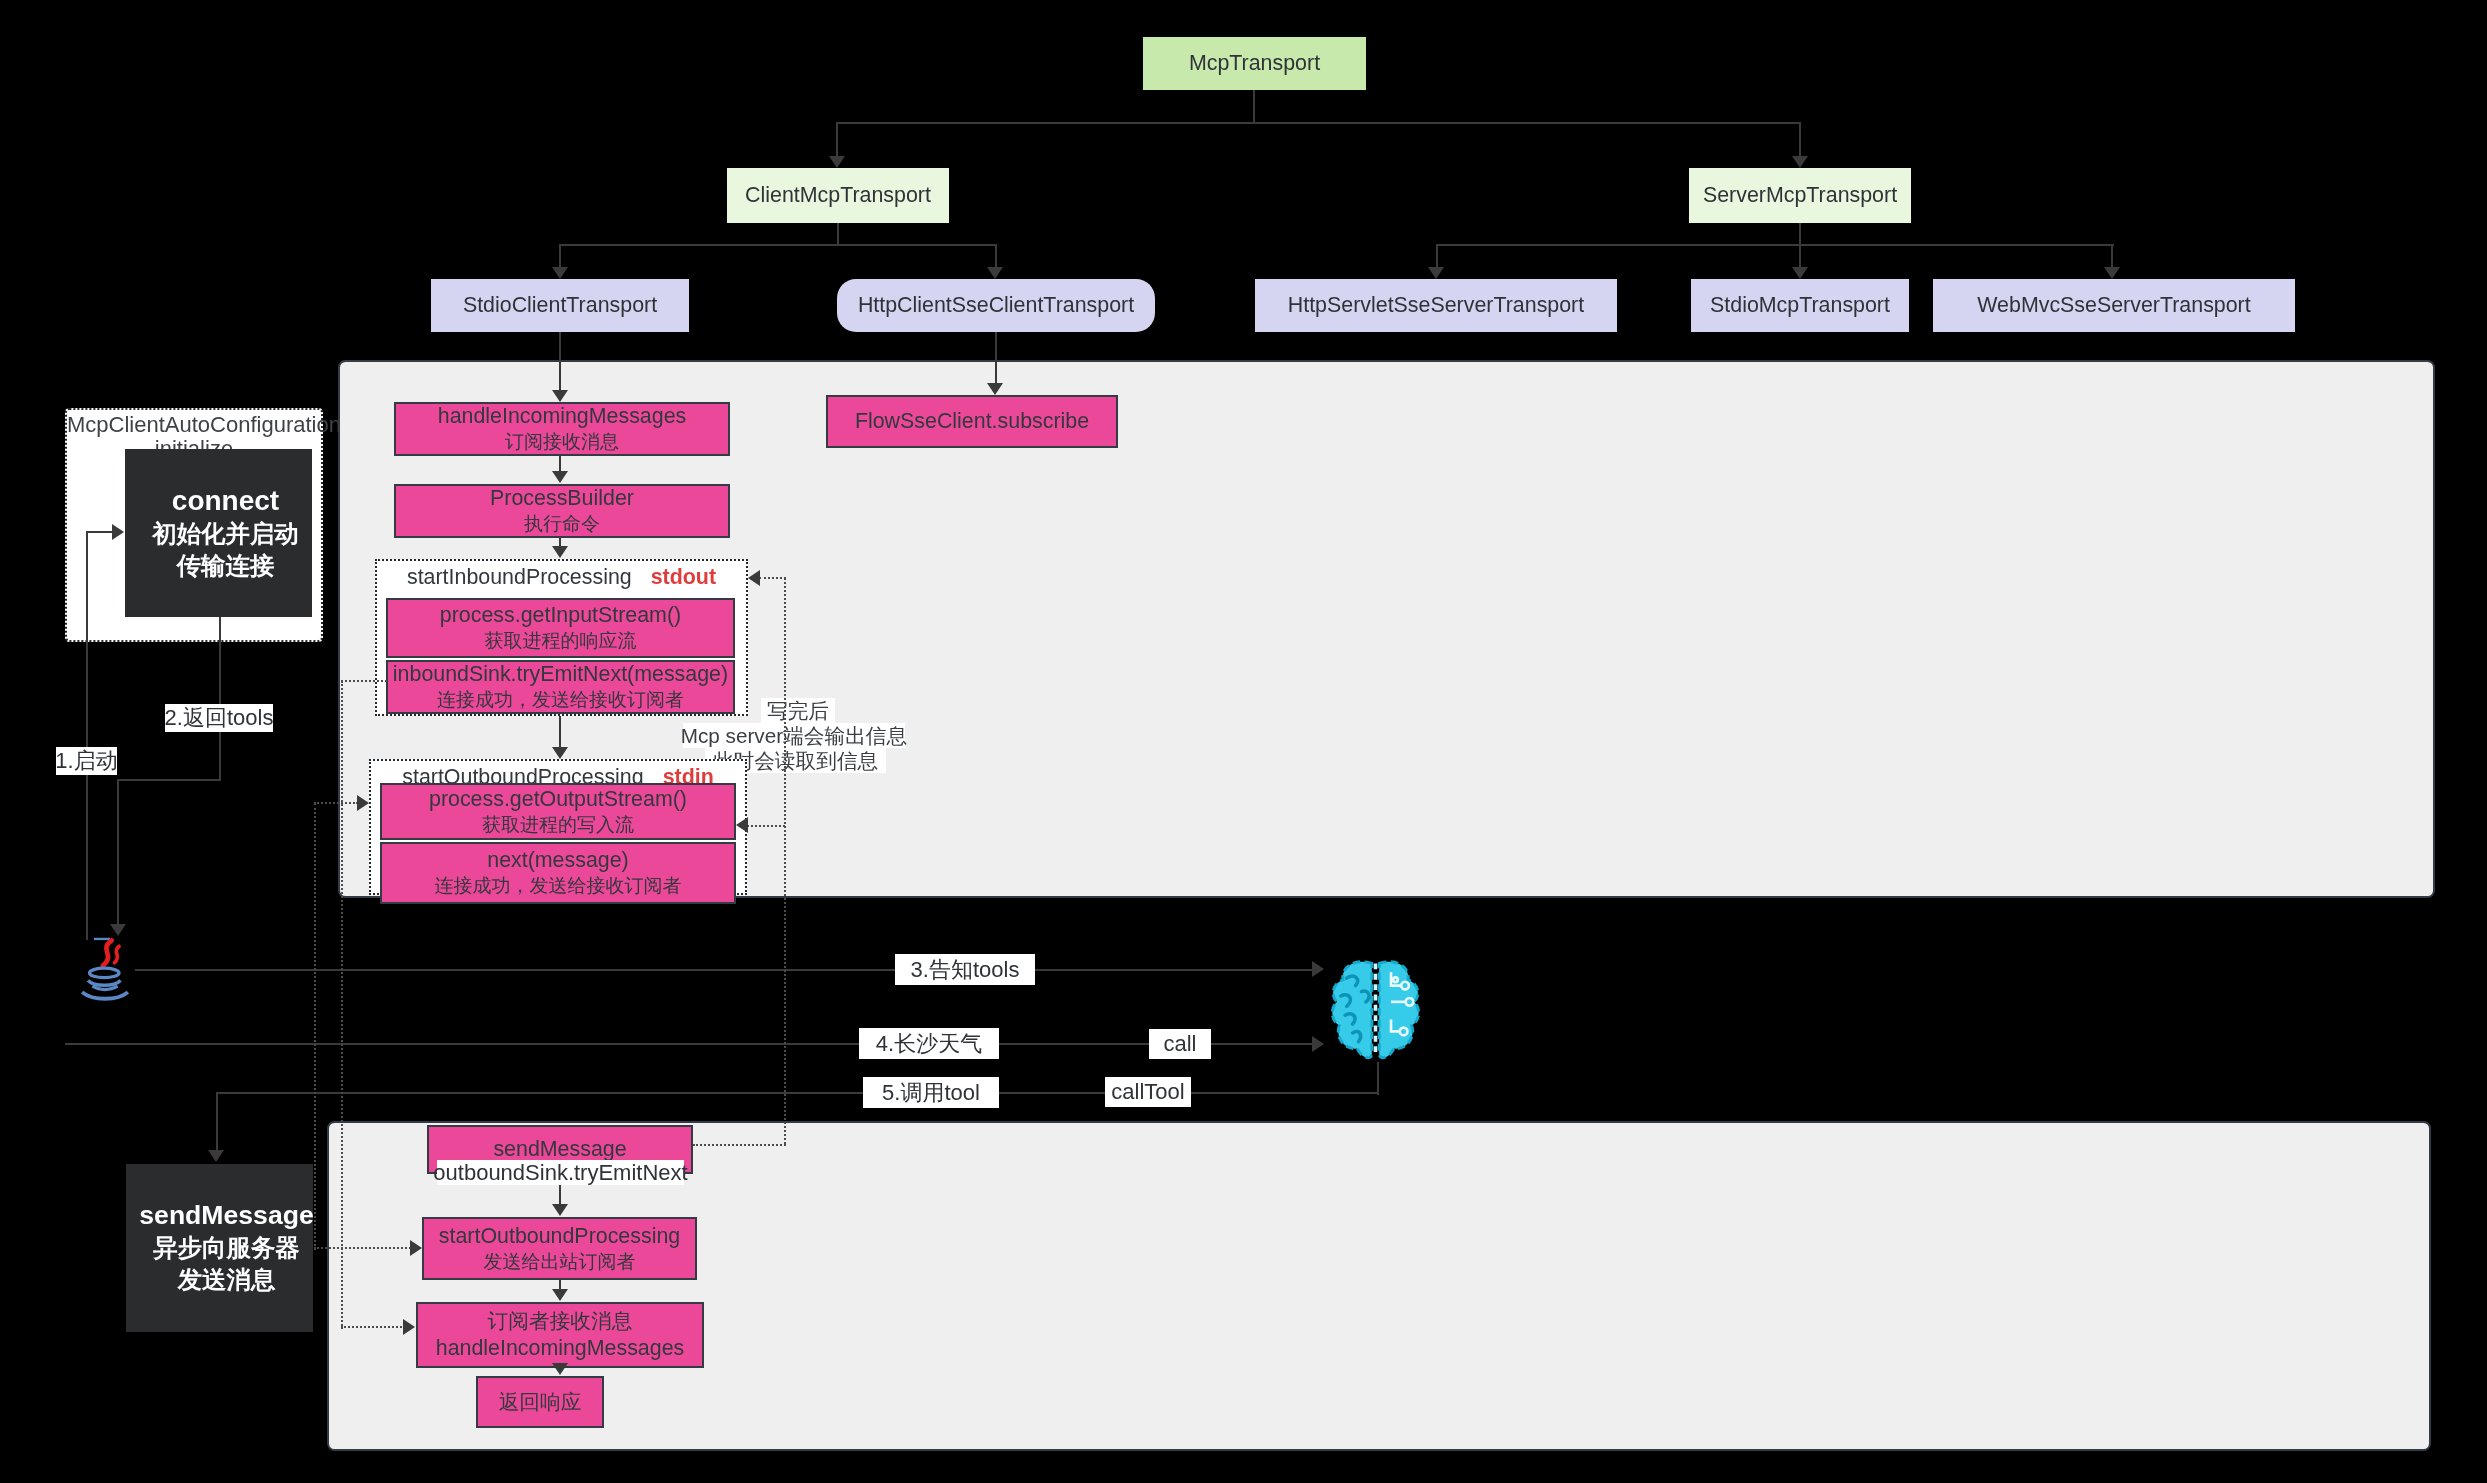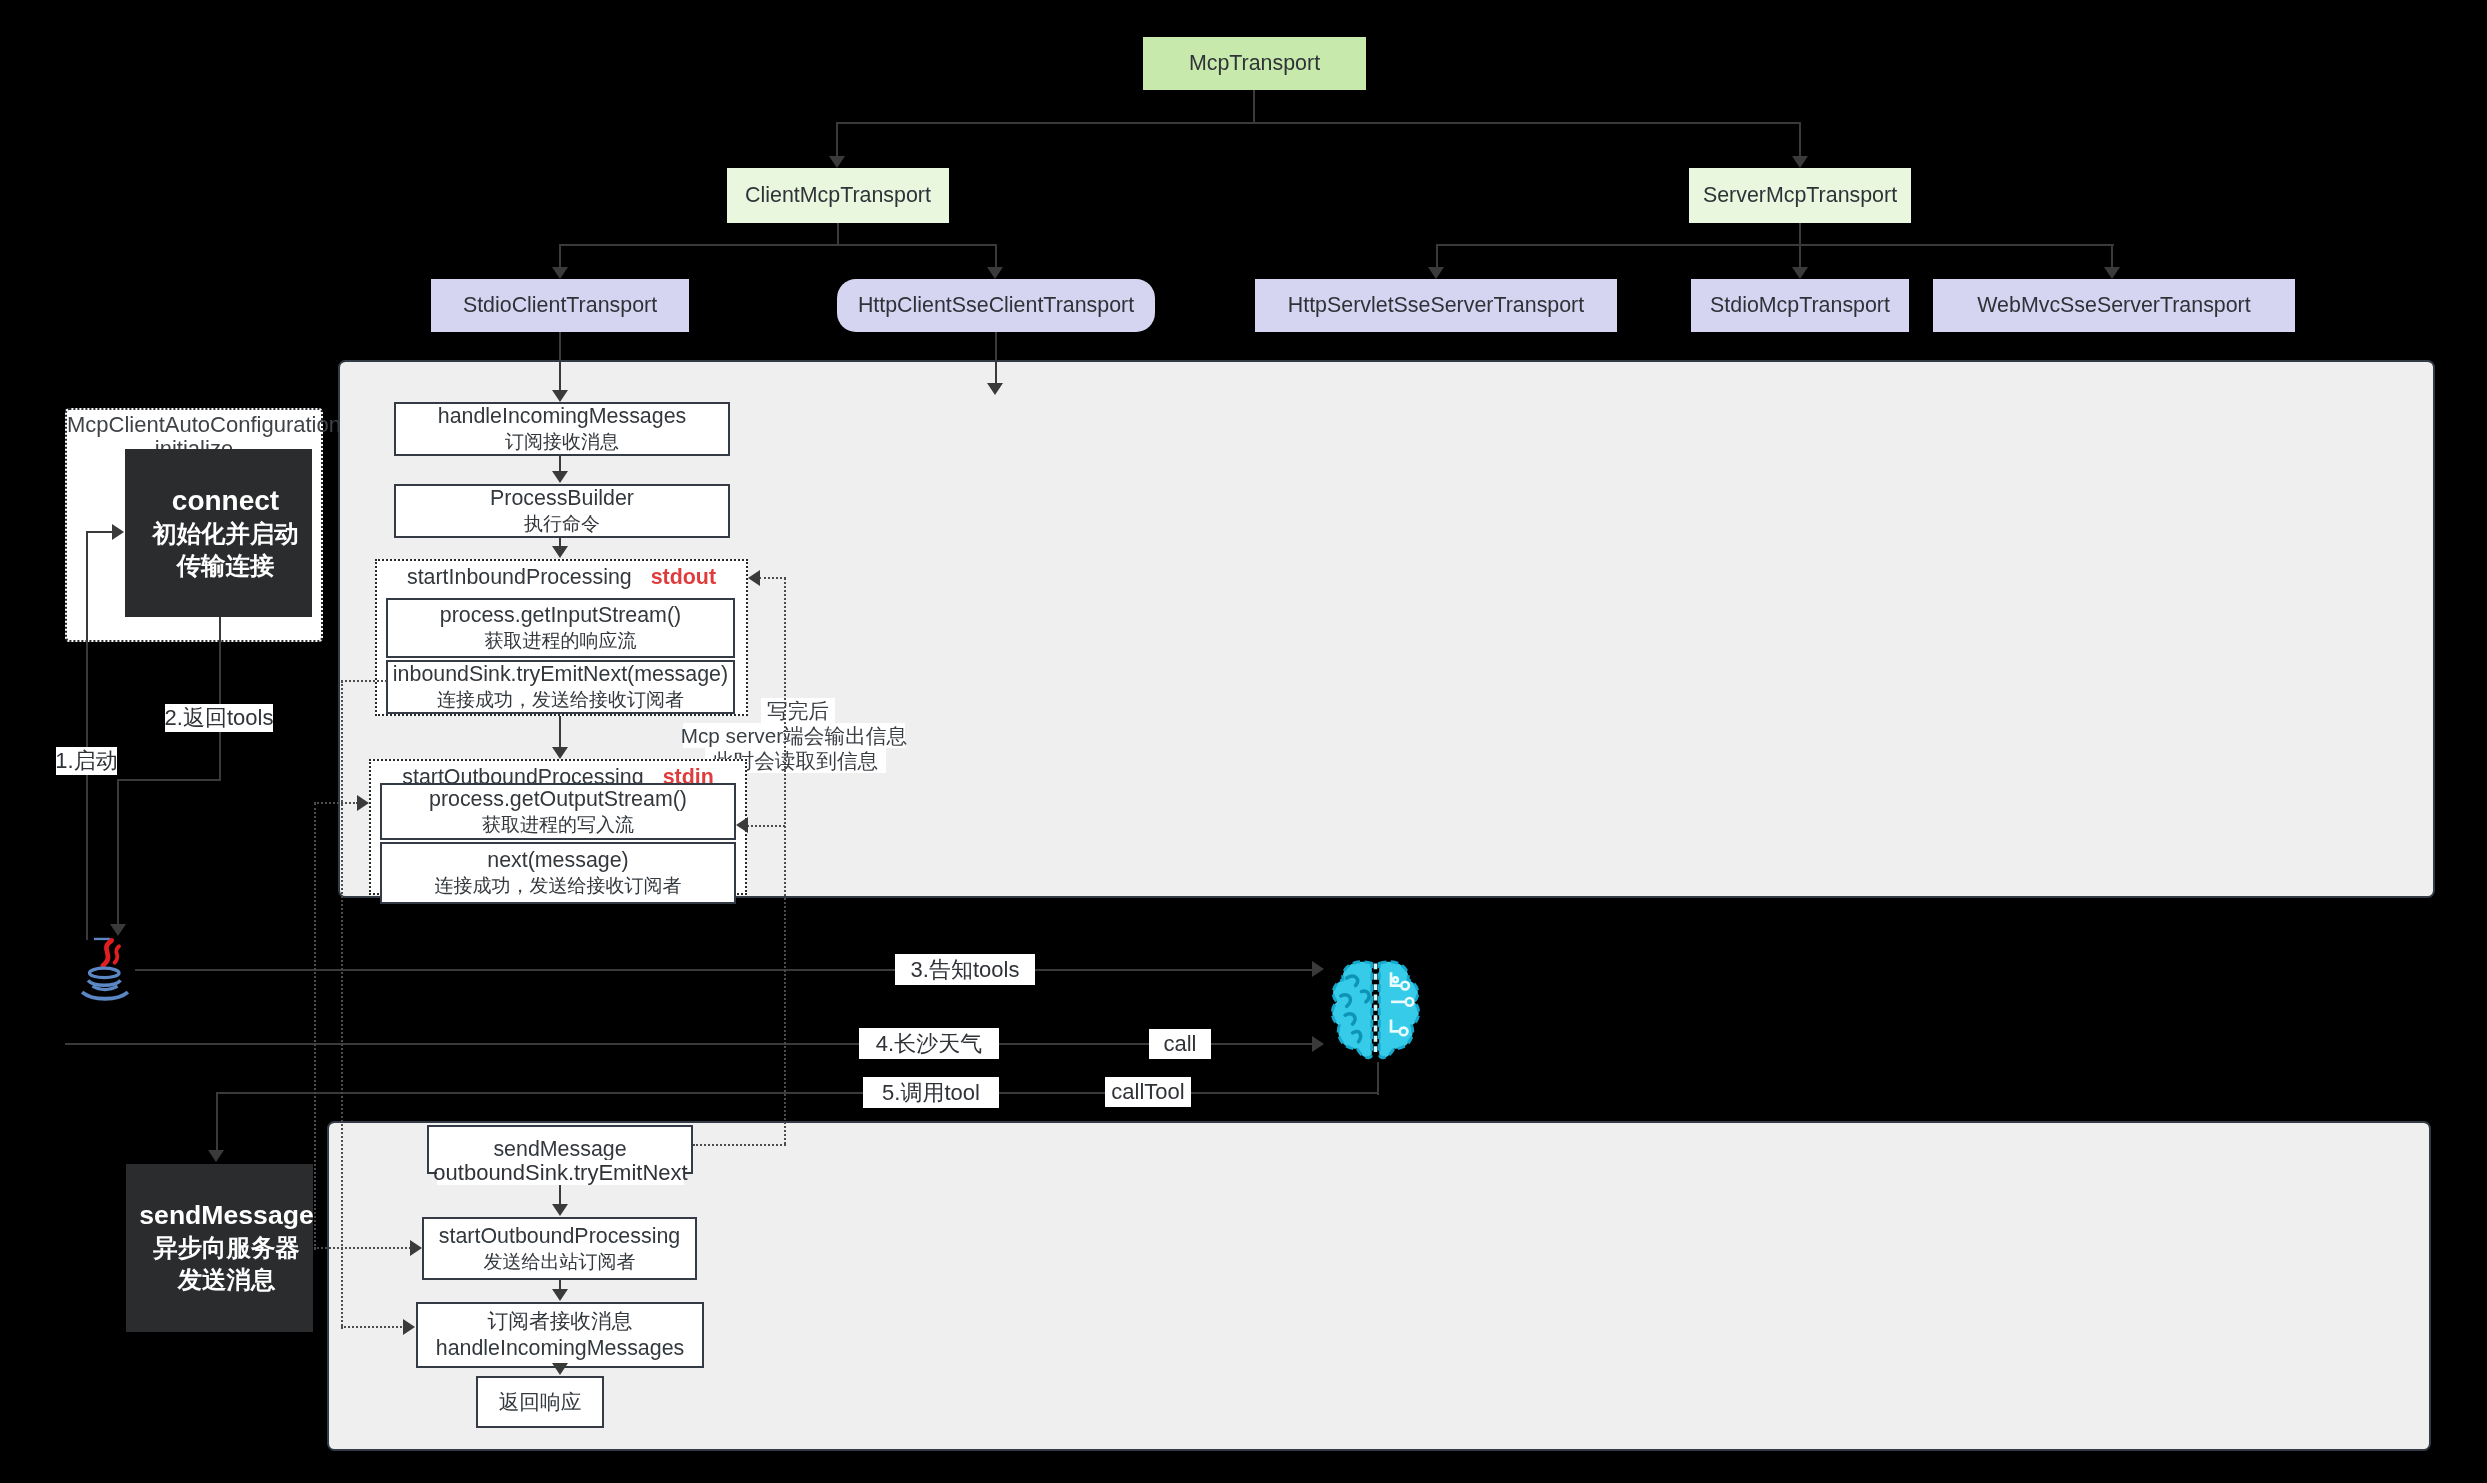--- a/index.html
+++ b/index.html
@@ -4,21 +4,21 @@
 <style>
   html,body{margin:0;padding:0;background:#000;}
   #stage{position:relative;width:2487px;height:1484px;background:#000;
          font-family:"Liberation Sans","DejaVu Sans",sans-serif;overflow:hidden;color:#2f3338;}
   .panel{position:absolute;background:#efefef;border:2.2px solid #333c46;border-radius:7.4px;box-sizing:border-box;}
   .hnode{position:absolute;display:flex;align-items:center;justify-content:center;text-align:center;
          font-size:21.4px;color:#2f3338;box-sizing:border-box;}
   .green{background:#c7e9ac;}
   .lgreen{background:#e9f7df;}
   .purple{background:#d5d5f1;}
-  .wbox{position:absolute;background:#ffffff;border:2.2px solid #343b44;box-sizing:border-box;
+  .wbox{position:absolute;background:#ec4899;border:2.2px solid #343b44;box-sizing:border-box;
         display:flex;flex-direction:column;align-items:center;justify-content:center;text-align:center;color:#33383d;}
   .wbox .en{font-size:21.4px;line-height:1.25;}
   .wbox .zh{font-size:19px;line-height:1.3;}
   .dotgroup{position:absolute;background:#fff;border:2.2px dotted #23282d;box-sizing:border-box;}
   .gtitle{position:absolute;left:0;right:0;top:3.7px;display:flex;justify-content:center;gap:19px;
           font-size:21.4px;color:#33383d;}
   .red{color:#e03c3c;font-weight:bold;}
   .darkbox{position:absolute;background:#2b2c2e;color:#fff;display:flex;flex-direction:column;
            align-items:center;justify-content:center;text-align:center;font-weight:bold;box-sizing:border-box;padding-left:14px;}
   .dark-t{font-size:28px;line-height:1.2;}
@@ -72,20 +72,23 @@
   </div>
 
   <div class="wbox" style="left:394px;top:402px;width:336px;height:54px;">
     <div class="en">handleIncomingMessages</div>
     <div class="zh">订阅接收消息</div>
   </div>
   <div class="wbox" style="left:394px;top:484px;width:336px;height:54px;">
     <div class="en">ProcessBuilder</div>
     <div class="zh">执行命令</div>
   </div>
+  <div class="wbox" style="left:826px;top:395px;width:292px;height:53px;">
+    <div class="en">FlowSseClient.subscribe</div>
+  </div>
 
   <div class="dotgroup" style="left:375px;top:559px;width:373px;height:157px;">
     <div class="gtitle">
       <span>startInboundProcessing</span>
       <span class="red">stdout</span>
     </div>
   </div>
   <div class="wbox" style="left:386px;top:598px;width:349px;height:60px;">
     <div class="en">process.getInputStream()</div>
     <div class="zh">获取进程的响应流</div>

